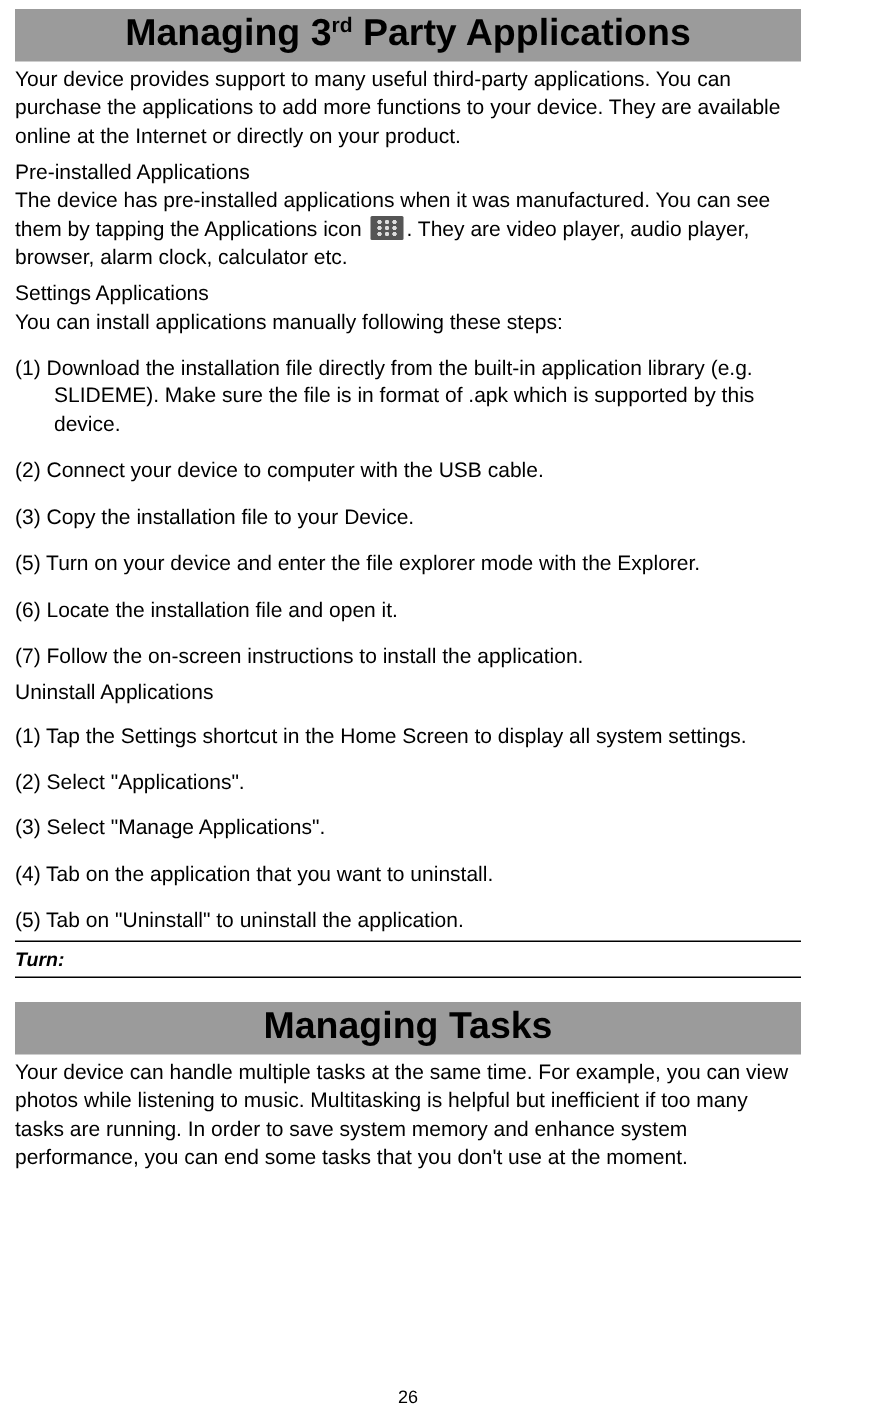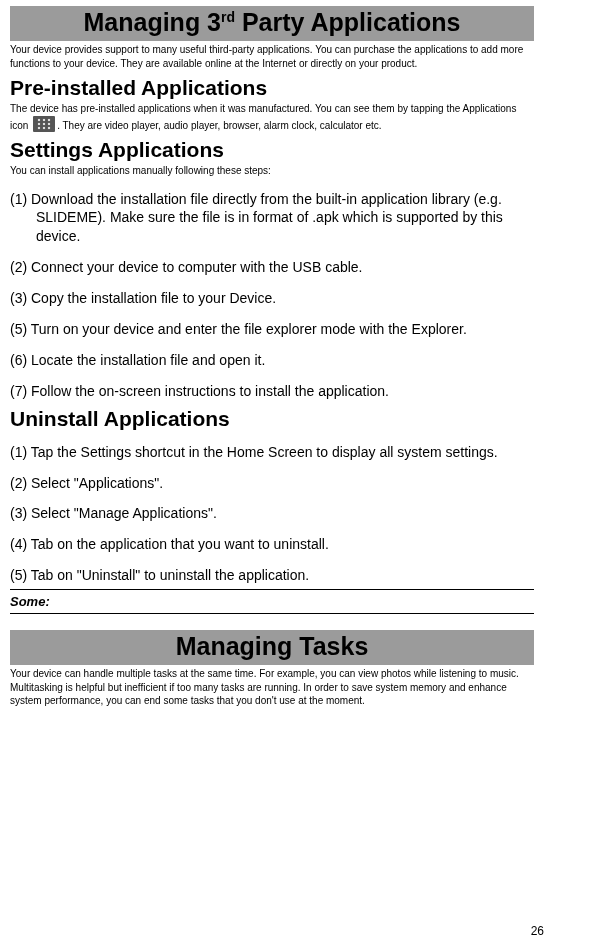--- a/index.html
+++ b/index.html
@@ -23,27 +23,27 @@
     font-size:25px;
     text-align:center;
     padding:2px 0 4px 0;
     margin-bottom:2px;
   }
   .banner sup{
     font-size:14px;
     vertical-align:super;
   }
   .para{
-    font-size:10px;
+    font-size:14px;
     line-height:1.35;
     margin:2px 0 6px 0;
   }
   .h2{
-    font-weight:bold;
-    font-size:21px;
+    font-weight:normal;
+    font-size:14px;
     margin:6px 0 2px 0;
   }
   .step-list{
     list-style:none;
     padding:0;
     margin:0;
   }
   .step-list li{
     font-size:14px;
     line-height:1.35;
@@ -104,21 +104,21 @@
     content:"•";
     position:absolute;
     left:6px;
     font-style:normal;
   }
   .page-number{
     position:absolute;
     bottom:10px;
     left:0;
     right:0;
-    text-align:right;
+    text-align:center;
     font-size:12px;
   }
 </style>
 </head>
 <body>
 
 <div class="page">
 
   <div class="banner">
     <span>Managing 3</span><sup>rd</sup><span> Party Applications</span>
@@ -145,20 +145,20 @@
   <div class="h2">Uninstall Applications</div>
   <ul class="step-list">
     <li>(1) Tap the Settings shortcut in the Home Screen to display all system settings.</li>
     <li>(2) Select "Applications".</li>
     <li>(3) Select "Manage Applications".</li>
     <li>(4) Tab on the application that you want to uninstall.</li>
     <li>(5) Tab on "Uninstall" to uninstall the application.</li>
   </ul>
 
   <hr class="hr">
-  <div class="note-title">Some:</div>
+  <div class="note-title">Turn:</div>
   <hr class="hr">
 
   <div class="banner" style="margin-top:16px">Managing Tasks</div>
   <p class="para">Your device can handle multiple tasks at the same time. For example, you can view photos while listening to music. Multitasking is helpful but inefficient if too many tasks are running. In order to save system memory and enhance system performance, you can end some tasks that you don't use at the moment.</p>
 
   <div class="page-number">26</div>
 </div>
 
 </body></html>

